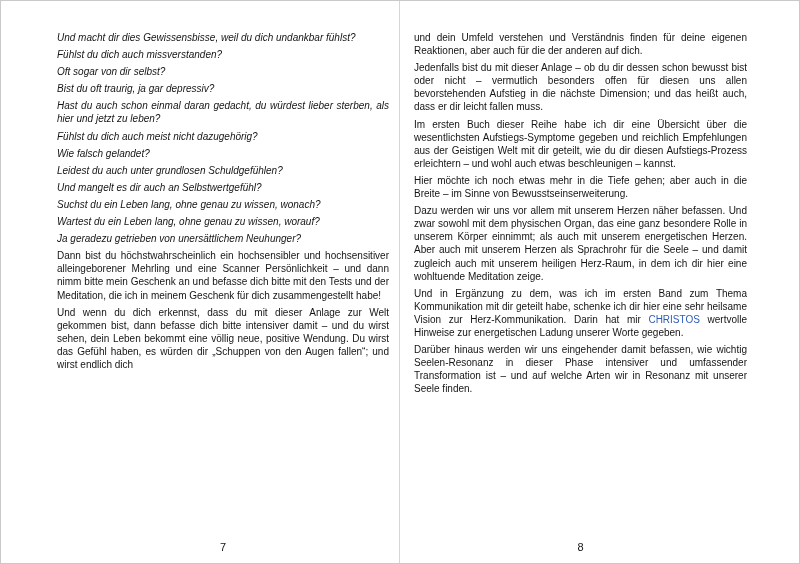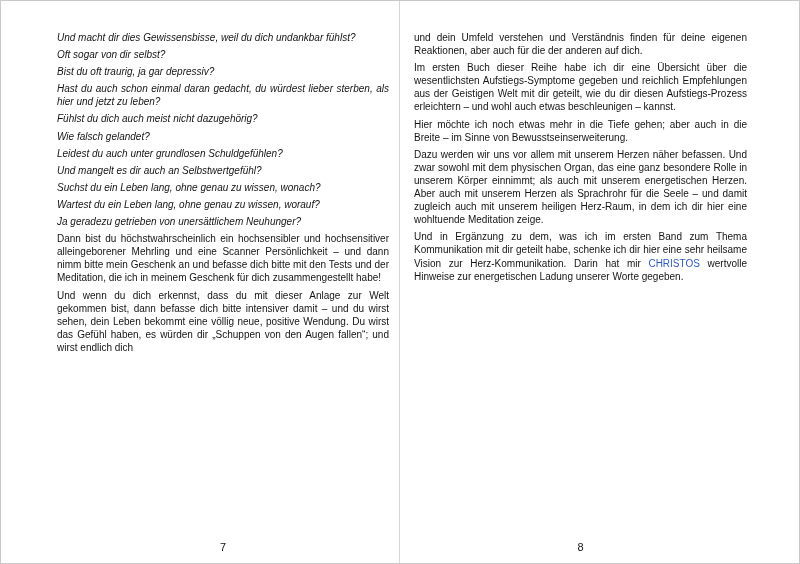--- a/index.html
+++ b/index.html
@@ -27,20 +27,21 @@
   .highlight { font-weight:normal; }
 </style>
 </head>
 <body>
 
 <div class="spread">
 
   <div class="page page-left">
     <div>
         <p class="para q">Und macht dir dies Gewissensbisse, weil du dich undankbar fühlst?</p>
+        <p class="para q">Fühlst du dich auch missverstanden?</p>
         <p class="para q">Oft sogar von dir selbst?</p>
         <p class="para q">Bist du oft traurig, ja gar depressiv?</p>
         <p class="para q">Hast du auch schon einmal daran gedacht, du würdest lieber sterben, als hier und jetzt zu leben?</p>
         <p class="para q">Fühlst du dich auch meist nicht dazugehörig?</p>
         <p class="para q">Wie falsch gelandet?</p>
         <p class="para q">Leidest du auch unter grundlosen Schuldgefühlen?</p>
         <p class="para q">Und mangelt es dir auch an Selbstwertgefühl?</p>
         <p class="para q">Suchst du ein Leben lang, ohne genau zu wissen, wonach?</p>
         <p class="para q">Wartest du ein Leben lang, ohne genau zu wissen, worauf?</p>
         <p class="para q">Ja geradezu getrieben von unersättlichem Neuhunger?</p>
@@ -48,24 +49,28 @@
     <div>
         <p class="para">Dann bist du höchstwahrscheinlich ein hochsensibler und hochsensitiver alleingeborener Mehrling und eine Scanner Persönlichkeit – und dann nimm bitte mein Geschenk an und befasse dich bitte mit den Tests und der Meditation, die ich in meinem Geschenk für dich zusammengestellt habe!</p>
         <p class="para">Und wenn du dich erkennst, dass du mit dieser Anlage zur Welt gekommen bist, dann befasse dich bitte intensiver damit – und du wirst sehen, dein Leben bekommt eine völlig neue, positive Wendung. Du wirst das Gefühl haben, es würden dir „Schuppen von den Augen fallen“; und wirst endlich dich</p>
       </div>
     <div class="page-number">7</div>
   </div>
 
   <div class="page page-right">
     <div>
         <p class="para">und dein Umfeld verstehen und Verständnis finden für deine eigenen Reaktionen, aber auch für die der anderen auf dich.</p>
+        <p class="para">Jedenfalls bist du mit dieser Anlage – ob du dir dessen schon bewusst bist oder nicht – vermutlich besonders offen für diesen uns allen bevorstehenden Aufstieg in die nächste Dimension; und das heißt auch, dass er dir leicht fallen muss.</p>
         <p class="para">Im ersten Buch dieser Reihe habe ich dir eine Übersicht über die wesentlichsten Aufstiegs-Symptome gegeben und reichlich Empfehlungen aus der Geistigen Welt mit dir geteilt, wie du dir diesen Aufstiegs-Prozess erleichtern – und wohl auch etwas beschleunigen – kannst.</p>
         <p class="para">Hier möchte ich noch etwas mehr in die Tiefe gehen; aber auch in die Breite – im Sinne von Bewusstseinserweiterung.</p>
         <p class="para">Dazu werden wir uns vor allem mit unserem Herzen näher befassen. Und zwar sowohl mit dem physischen Organ, das eine ganz besondere Rolle in unserem Körper einnimmt; als auch mit unserem energetischen Herzen. Aber auch mit unserem Herzen als Sprachrohr für die Seele – und damit zugleich auch mit unserem heiligen Herz-Raum, in dem ich dir hier eine wohltuende Meditation zeige.</p>
       </div>
 
     <p class="para"><span>Und in Ergänzung zu dem, was ich im ersten Band zum Thema Kommunikation mit dir geteilt habe, schenke ich dir hier eine sehr heilsame Vision zur Herz-Kommunikation. Darin hat mir </span><span class="highlight" style="color: rgb(46, 92, 184);">CHRISTOS</span><span> wertvolle Hinweise zur energetischen Ladung unserer Worte gegeben.</span></p>
 
+    <div>
+        <p class="para">Darüber hinaus werden wir uns eingehender damit befassen, wie wichtig Seelen-Resonanz in dieser Phase intensiver und umfassender Transformation ist – und auf welche Arten wir in Resonanz mit unserer Seele finden.</p>
+      </div>
 
     <div class="page-number">8</div>
   </div>
 
 </div>
 
 </body></html>

